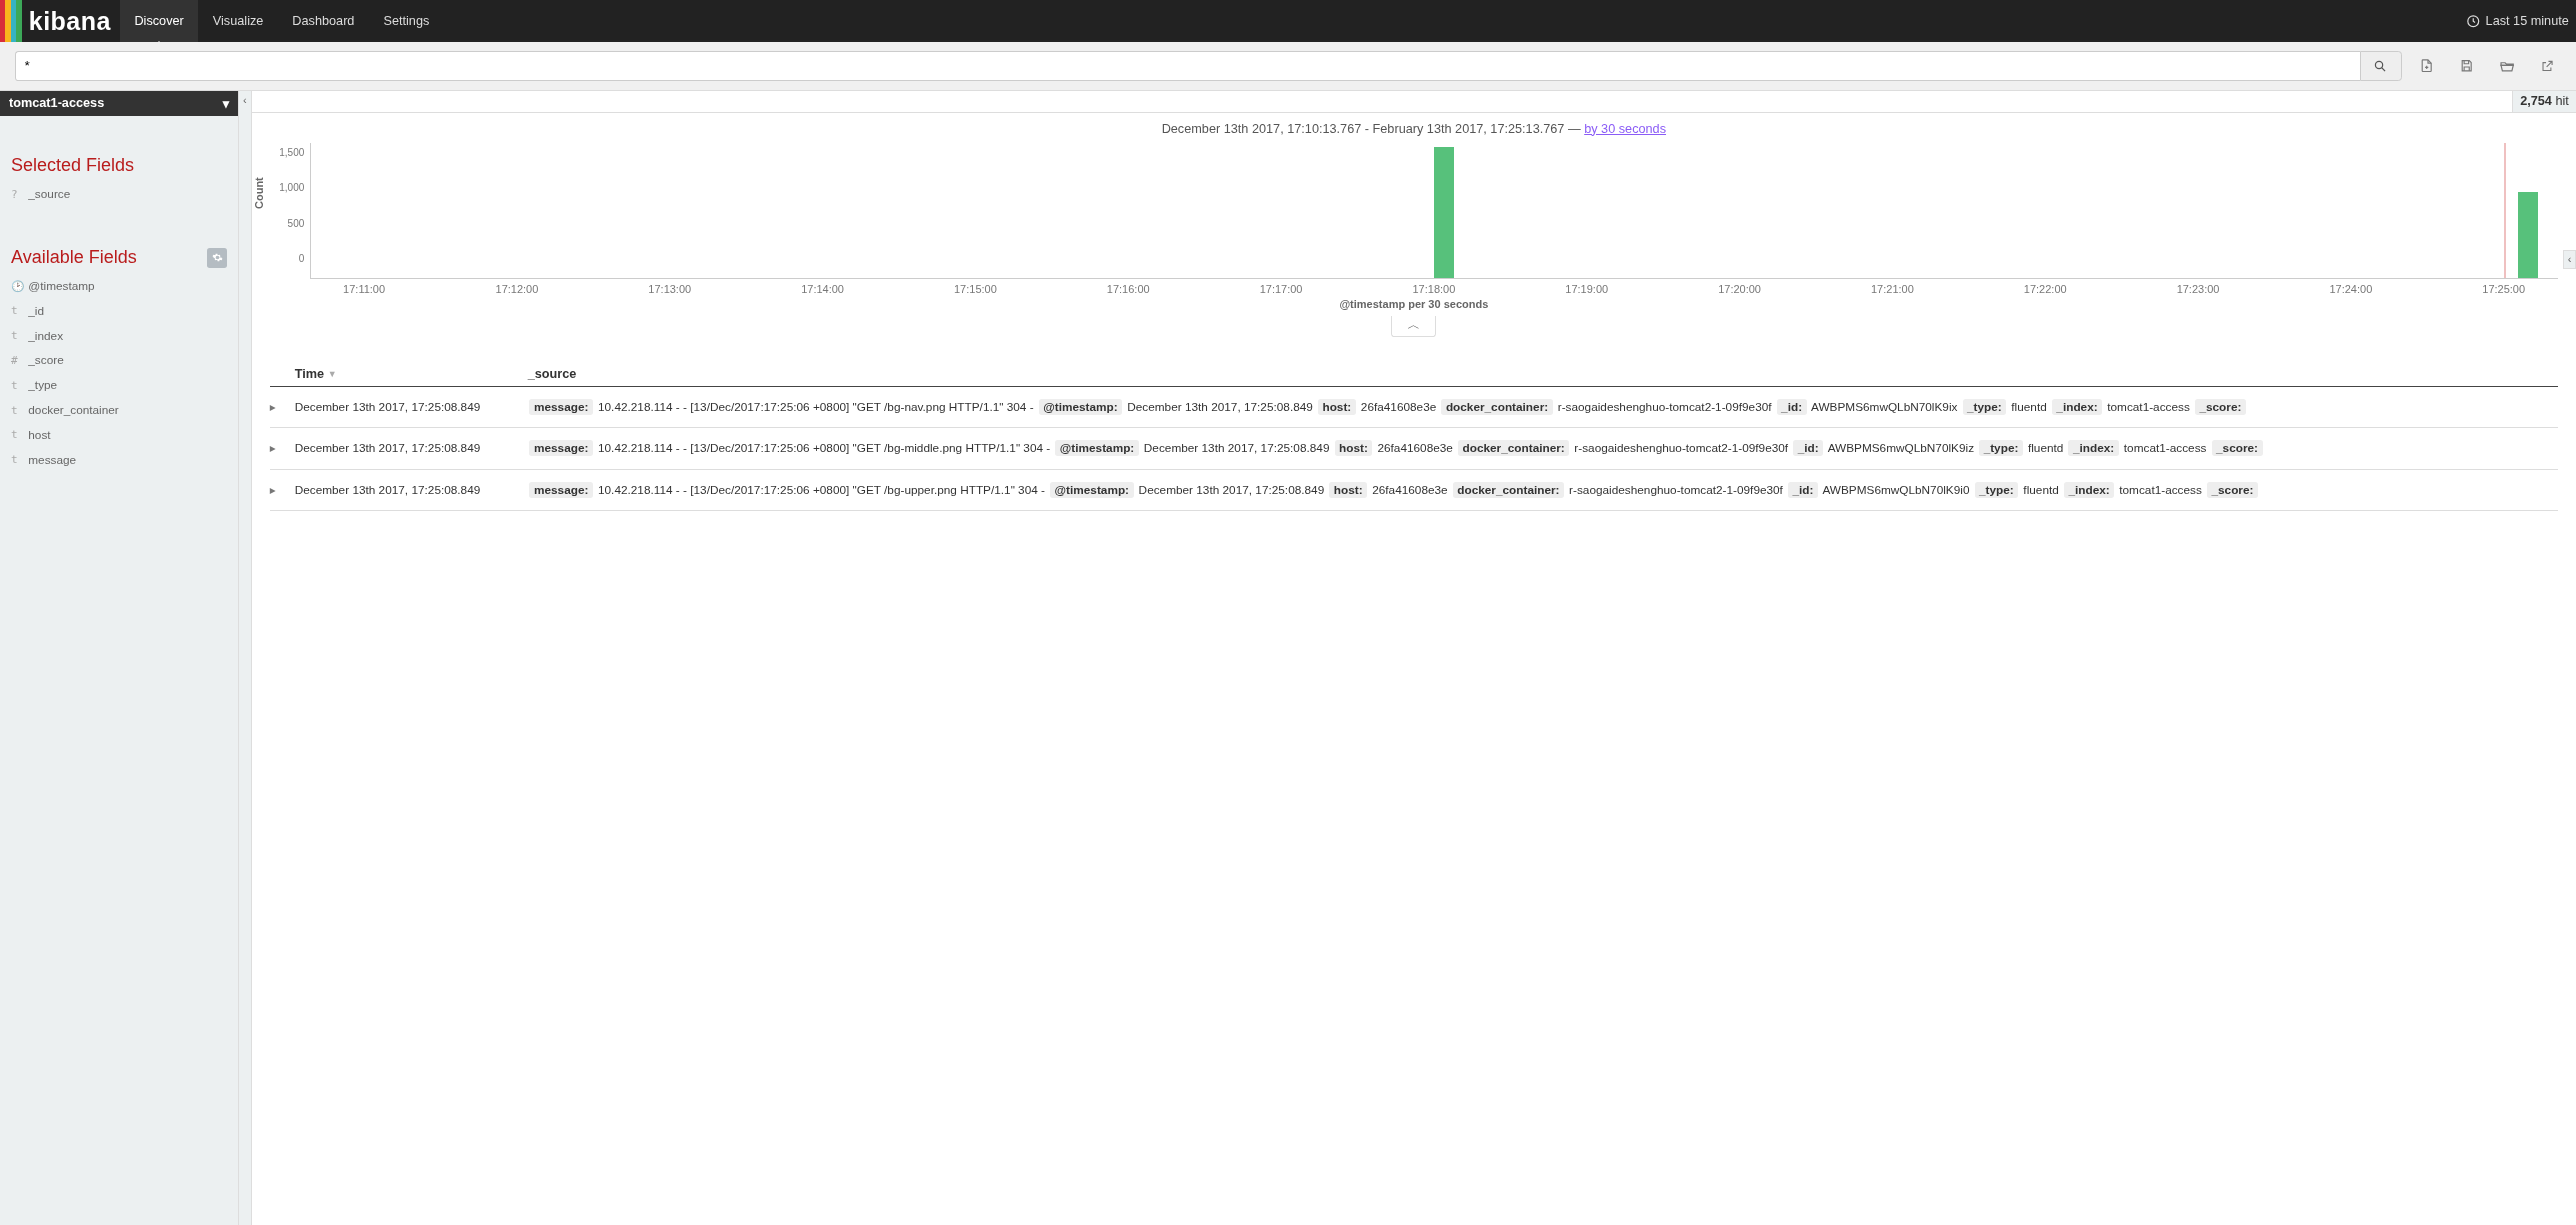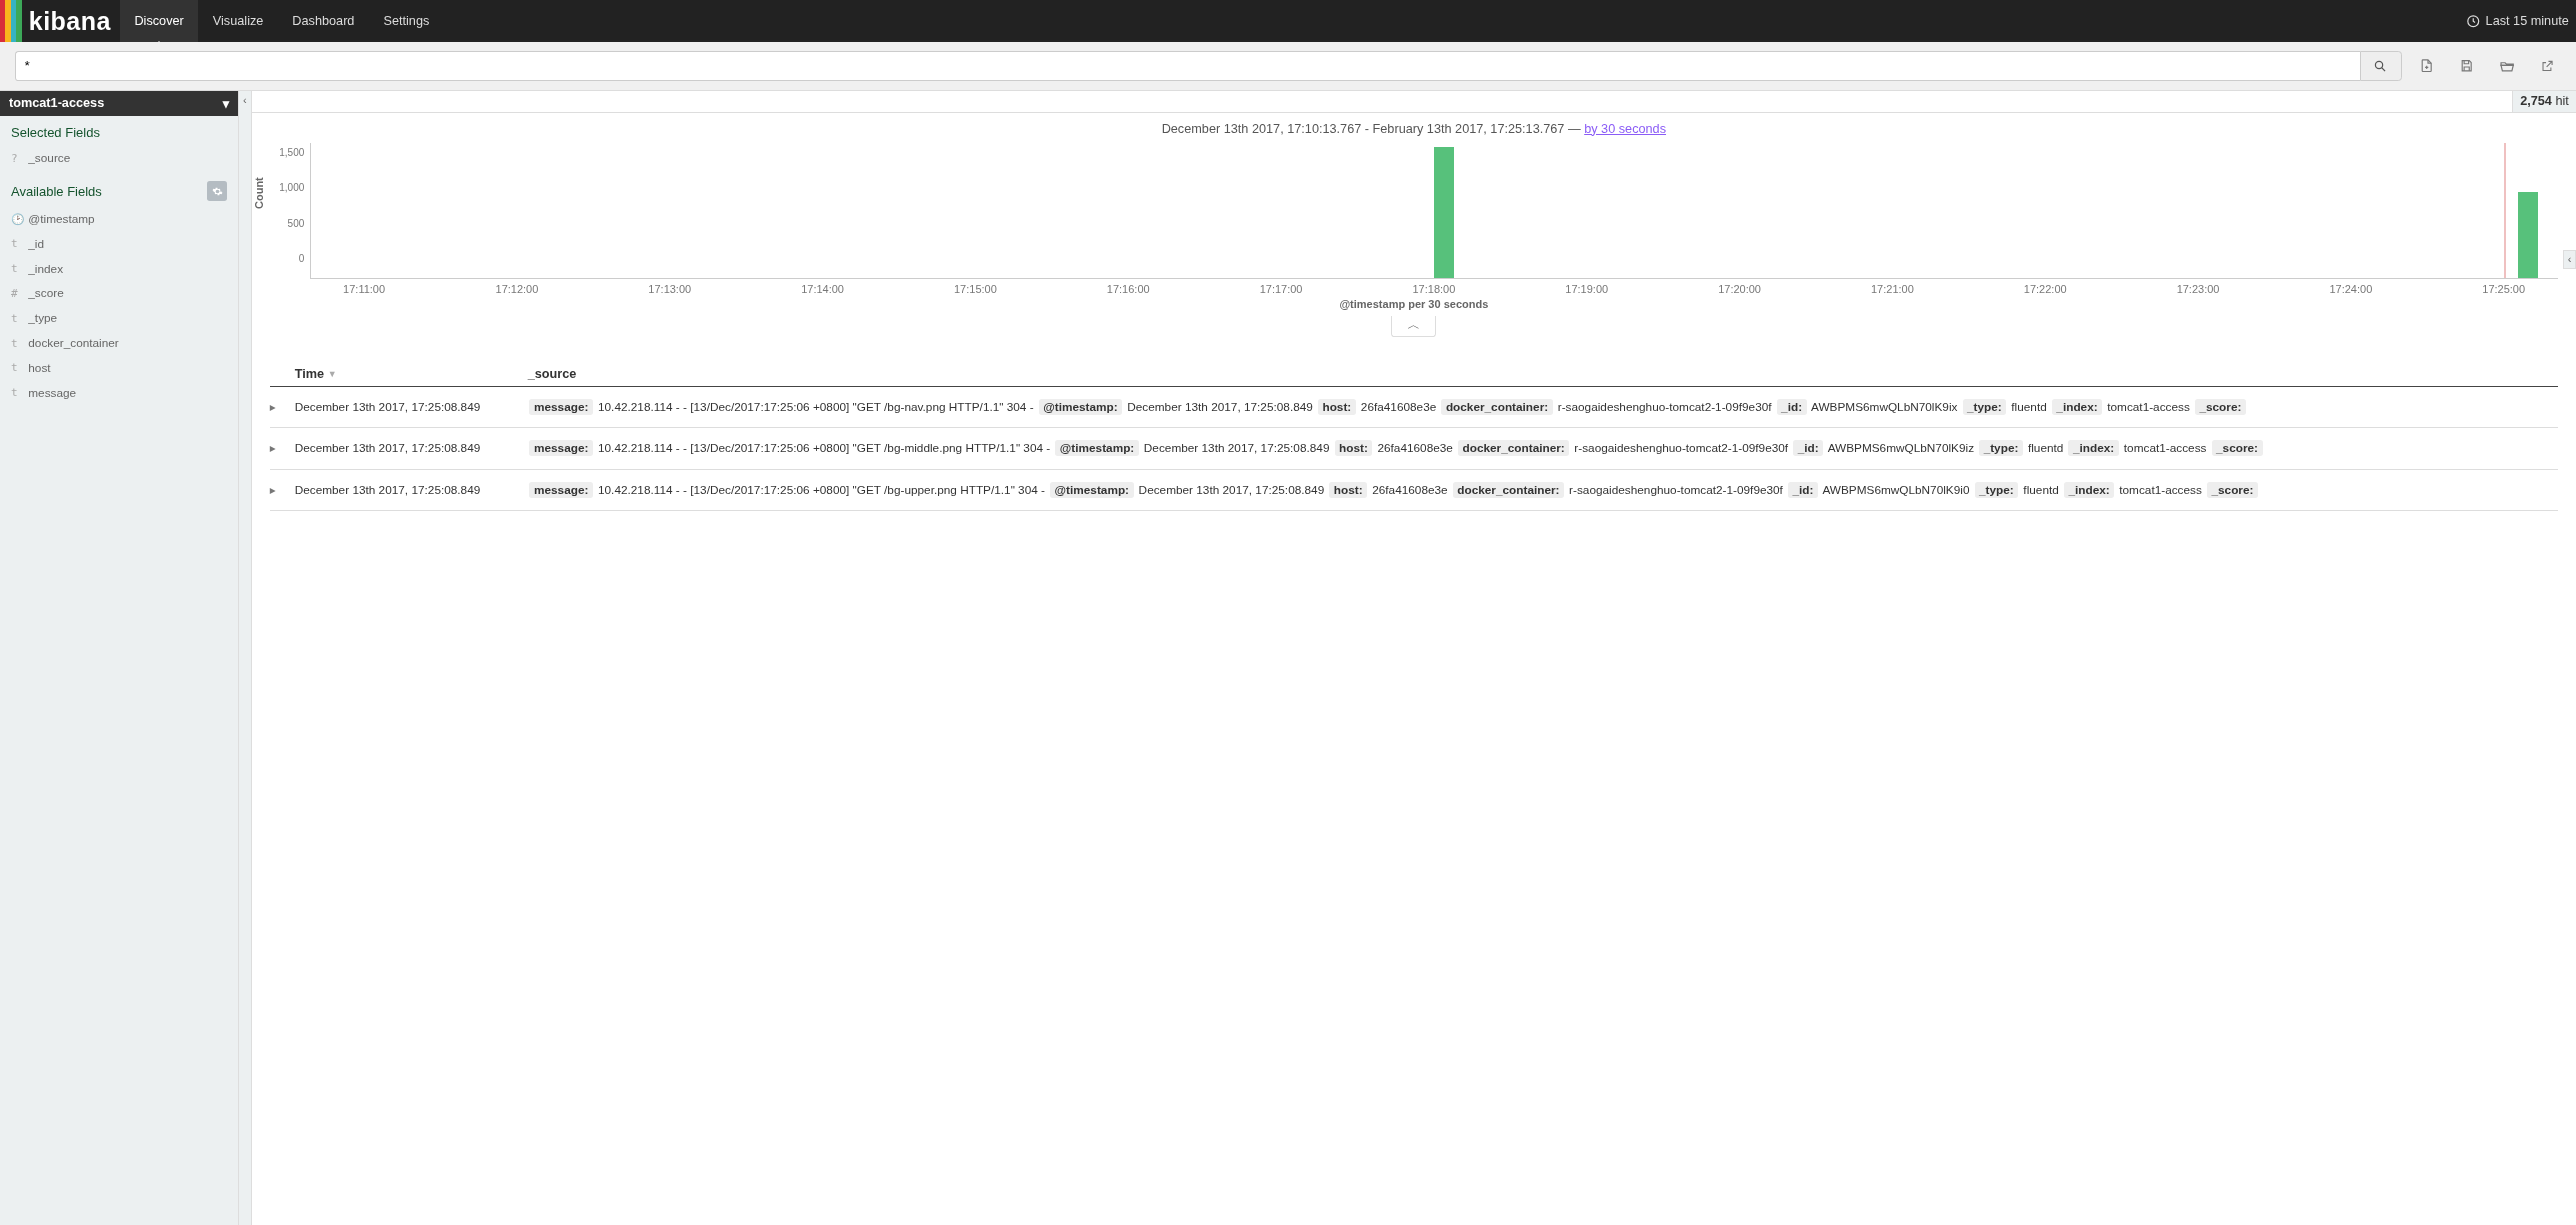--- a/index.html
+++ b/index.html
@@ -21,21 +21,21 @@
 .nav-right { display:flex; align-items:center; padding-right: 7.2px; color:#ddd; font-size:12.7px; }
 .nav-right .clock { margin-right:5.4px; }
 .searchrow { background: #f0f0f0; padding: 9px 14.5px; display:flex; align-items:center; gap: 11px; border-bottom:0.9px solid #ddd; }
 .search-wrap { flex:1; display:flex; }
 .search-input { flex:1; border:0.9px solid #ccc; border-right:none; border-radius:3.6px 0 0 3.6px; padding: 6.3px 9px; font-size:13.6px; background:#fff; }
 .search-btn { width:42px; border:0.9px solid #ccc; background:#eee; border-radius:0 3.6px 3.6px 0; display:flex; align-items:center; justify-content:center; cursor:pointer; }
 .icon-btn { width:29px; height:29px; display:flex; align-items:center; justify-content:center; color:#777; cursor:pointer; }
 .page { display:flex; height: calc(100vh - 83px); }
 .sidebar { width: 239px; background:#ecf0f1; border-right:0.9px solid #ddd; display:flex; flex-direction:column; }
 .index-select { background:#333; color:#fff; padding:5.4px 9px; display:flex; justify-content:space-between; align-items:center; cursor:pointer; font-weight:600; }
-.side-section { padding: 9px 11px 3.6px; color:#14532d; font-size:13px; }
+.side-section { padding: 9px 11px 3.6px; color:#b91c1c; font-size:18px;margin-top:30px; }
 .side-header { display:flex; justify-content:space-between; align-items:center; }
 .gear-btn { background:#b4bcc2; color:#fff; width:20px; height:20px; border-radius:2.7px; display:flex; align-items:center; justify-content:center; cursor:pointer; font-size:11px; }
 .field-list { padding: 1.8px 0; }
 .field-item { padding:5.4px 11px; font-size:11.8px; color:#666; display:flex; align-items:center; gap:6.3px; cursor:pointer; }
 .fi-type { font-family: monospace; color:#aaa; font-size:11px; width:11px; display:inline-block; }
 .collapse-handle { width:12.7px; background:#ecf0f1; border-right:0.9px solid #ddd; display:flex; align-items:flex-start; justify-content:center; padding-top:3.6px; color:#666; cursor:pointer; font-size:11px; }
 .main { flex:1; display:flex; flex-direction:column; position:relative; overflow:hidden; }
 .hitrow { display:flex; justify-content:space-between; align-items:center; border-bottom:0.9px solid #ddd; }
 .hits { background:#ecf0f1; padding:3.6px 7.2px; color:#333; font-size:12.7px; border-left:0.9px solid #ddd;margin-left:48px; }
 .hits strong { font-weight:700; }

